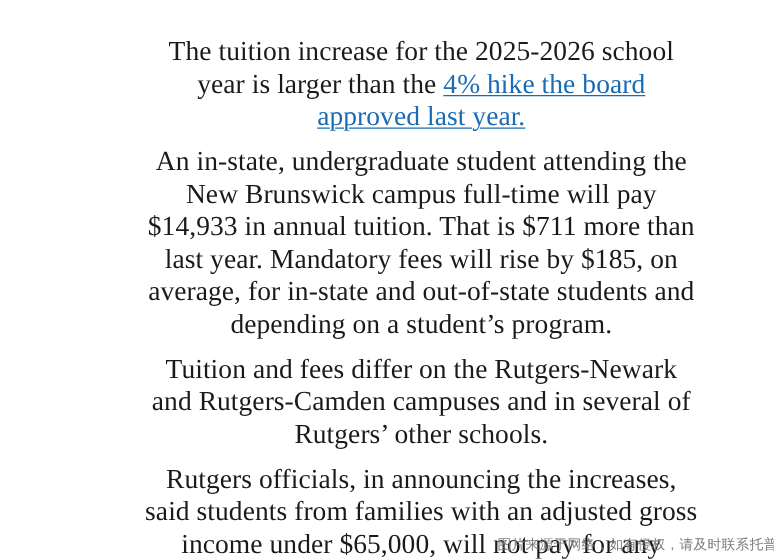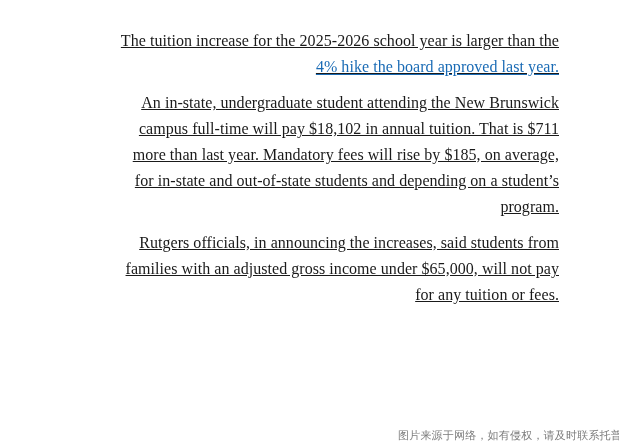--- a/index.html
+++ b/index.html
@@ -16,26 +16,25 @@
     position: relative;
   }
   .article {
     position: absolute;
     left: 115px;
     top: 28px;
     width: 444px;
   }
   .article p {
     margin: 0 0 10px 0;
-    font-size: 16px;
+    font-size: 22px;
     line-height: 26px;
     color: #1a1a1a;
     letter-spacing: 0.05px;
-    text-align: right;
-    text-decoration: underline;
+    text-align: center;
   }
   .article p:last-child {
     margin-bottom: 0;
   }
   a.inline-link {
     color: #1a6bb5;
     text-decoration: underline;
     text-underline-offset: 2px;
     text-decoration-thickness: 1px;
   }
@@ -53,22 +52,23 @@
     letter-spacing: 0.2px;
   }
 </style>
 </head>
 <body>
 
 <div class="article">
 
   <p><span>The tuition increase for the 2025-2026 school year is larger than the </span><a class="inline-link" href="#">4% hike the board approved last year.</a></p>
 
-  <p>An in-state, undergraduate student attending the New Brunswick campus full-time will pay $18,102 in annual tuition. That is $711 more than last year. Mandatory fees will rise by $185, on average, for in-state and out-of-state students and depending on a student’s program.</p>
+  <p>An in-state, undergraduate student attending the New Brunswick campus full-time will pay $14,933 in annual tuition. That is $711 more than last year. Mandatory fees will rise by $185, on average, for in-state and out-of-state students and depending on a student’s program.</p>
 
 
+  <p>Tuition and fees differ on the Rutgers-Newark and Rutgers-Camden campuses and in several of Rutgers’ other schools.</p>
 
 
   <p>Rutgers officials, in announcing the increases, said students from families with an adjusted gross income under $65,000, will not pay for any tuition or fees.</p>
 
 </div>
 
 <div class="watermark">图片来源于网络，如有侵权，请及时联系托普仕留学删除</div>
 
 </body></html>

